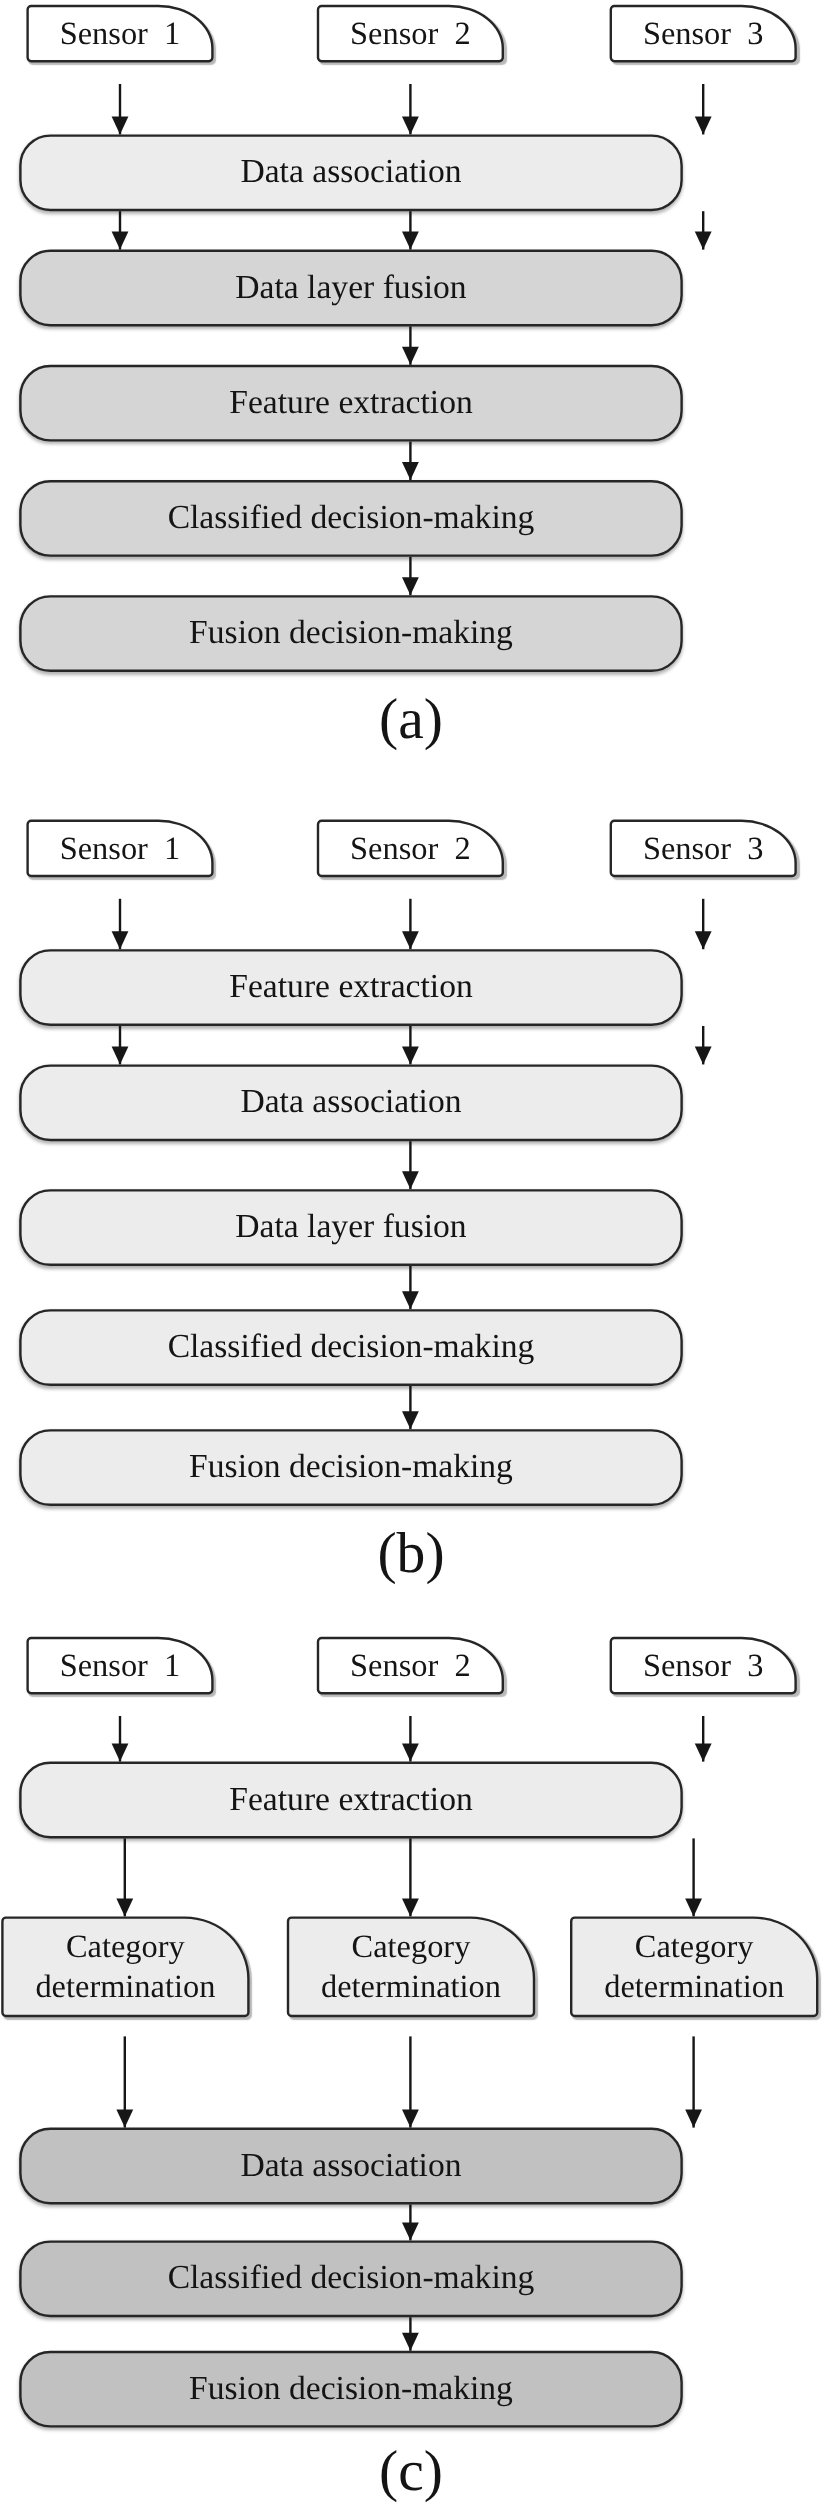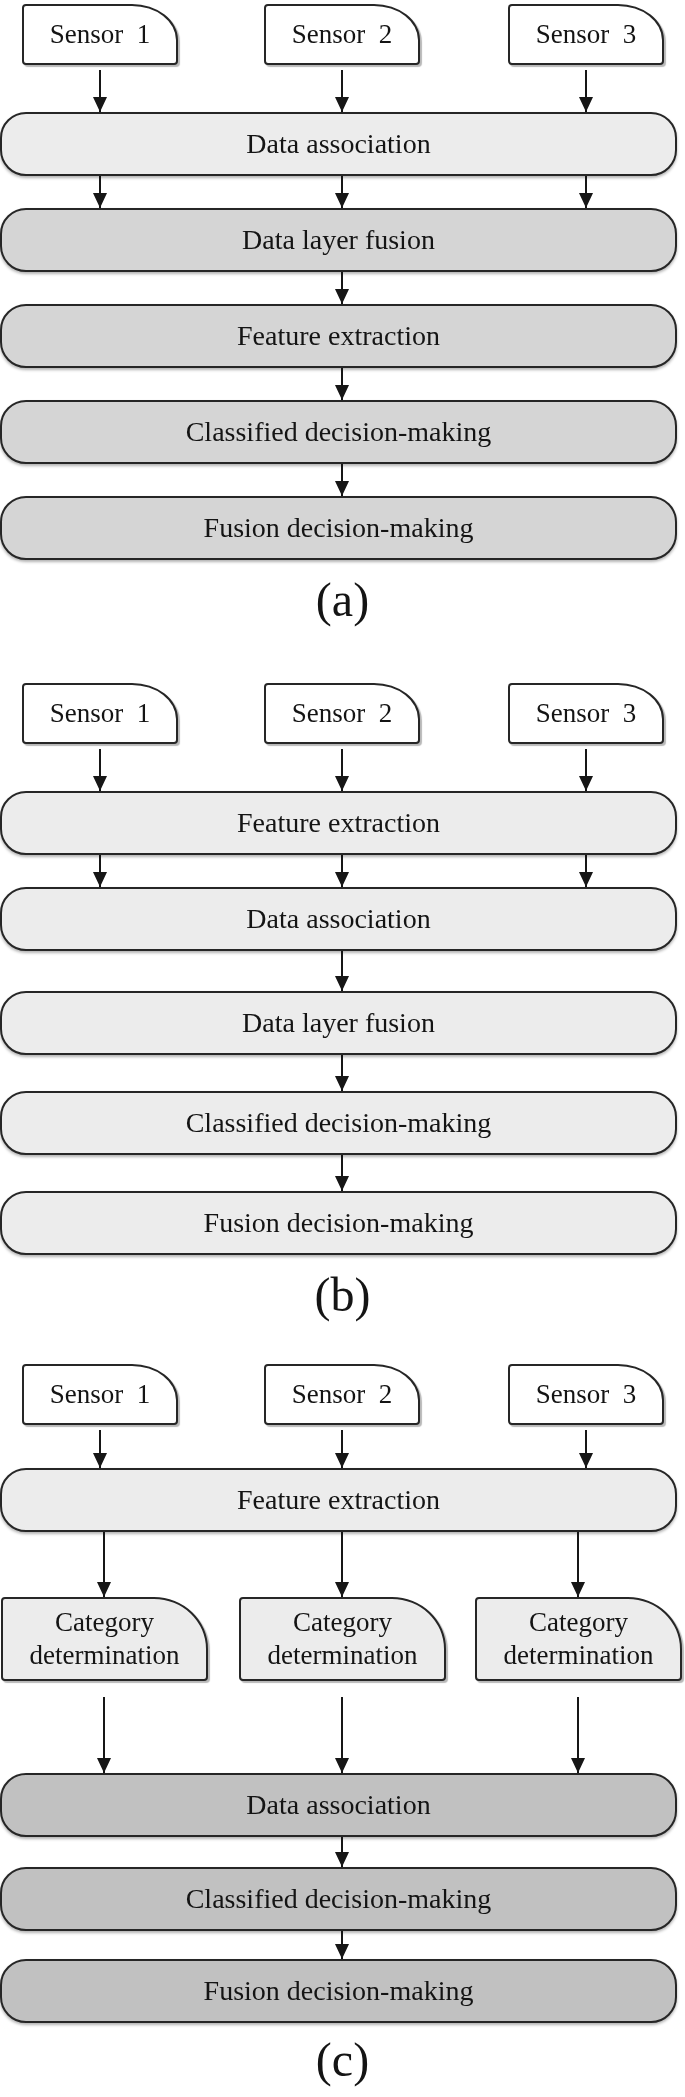--- a/index.html
+++ b/index.html
@@ -1,35 +1,35 @@
 <!DOCTYPE html>
 <html style="--light-fill: #ececec; --medium-fill: #d5d5d5; --dark-fill: #c1c1c1; --sensor-fill: #ffffff; --stroke: #262626;"><head>
 <meta charset="utf-8">
 <style>
   html,body{margin:0;padding:0;background:#ffffff;}
   .canvas{
     position:relative;width:685px;height:2097px;background:#ffffff;
     font-family:"Liberation Serif","DejaVu Serif",serif;color:#141414;overflow:hidden;
   }
   .tab{
-    position:absolute;box-sizing:border-box;width:156px;height:61px;
+    position:absolute;box-sizing:border-box;width:156px;height:48px;
     background:var(--sensor-fill,#ffffff);
     border:2px solid var(--stroke,#262626);
     border-radius:4px 46px 4px 4px / 4px 36px 4px 4px;
     display:flex;align-items:center;justify-content:center;
     font-size:27px;white-space:pre;
     box-shadow:2px 2px 1px rgba(0,0,0,0.28);
   }
   .cat{
     width:207px;height:84px;background:var(--light-fill,#ececec);
     border-radius:4px 54px 4px 4px / 4px 52px 4px 4px;
     white-space:normal;text-align:center;line-height:1.22;padding:0 8px;
   }
   .bar{
-    position:absolute;box-sizing:border-box;left:0;width:677px;height:64px;
+    position:absolute;box-sizing:border-box;left:16px;width:553px;height:64px;
     border:2.5px solid var(--stroke,#262626);border-radius:26px;
     display:flex;align-items:center;justify-content:center;
     font-size:28px;box-shadow:0 2px 3px rgba(0,0,0,0.3);
   }
   .light{background:var(--light-fill,#ececec);}
   .medium{background:var(--medium-fill,#d5d5d5);}
   .dark{background:var(--dark-fill,#c1c1c1);}
   .arrow{position:absolute;width:2px;background:#161616;}
   .arrow::after{
     content:"";position:absolute;left:50%;transform:translateX(-50%);bottom:0;

